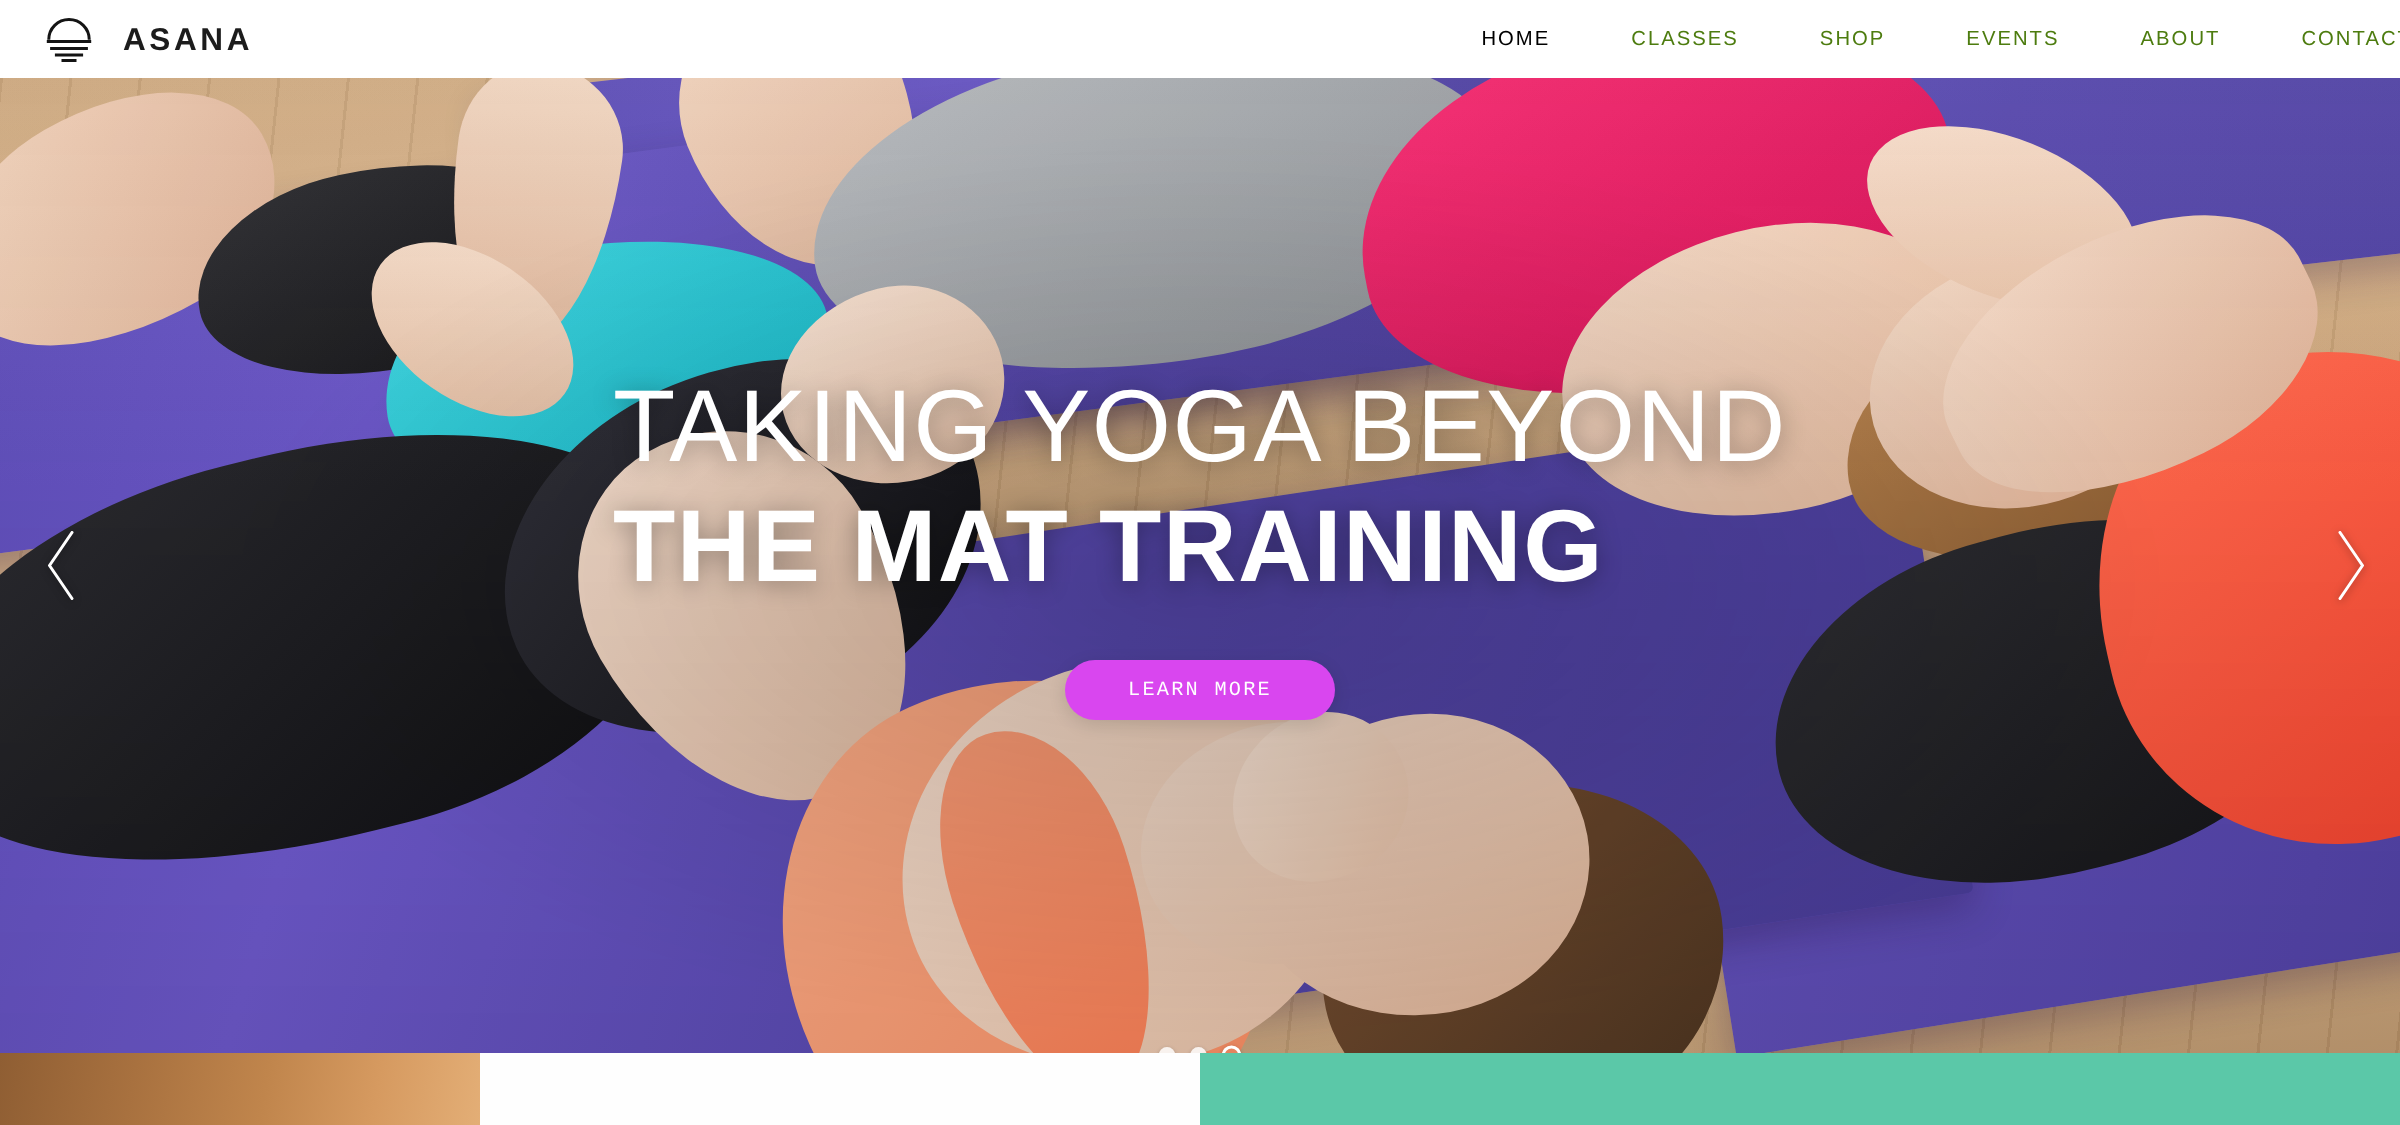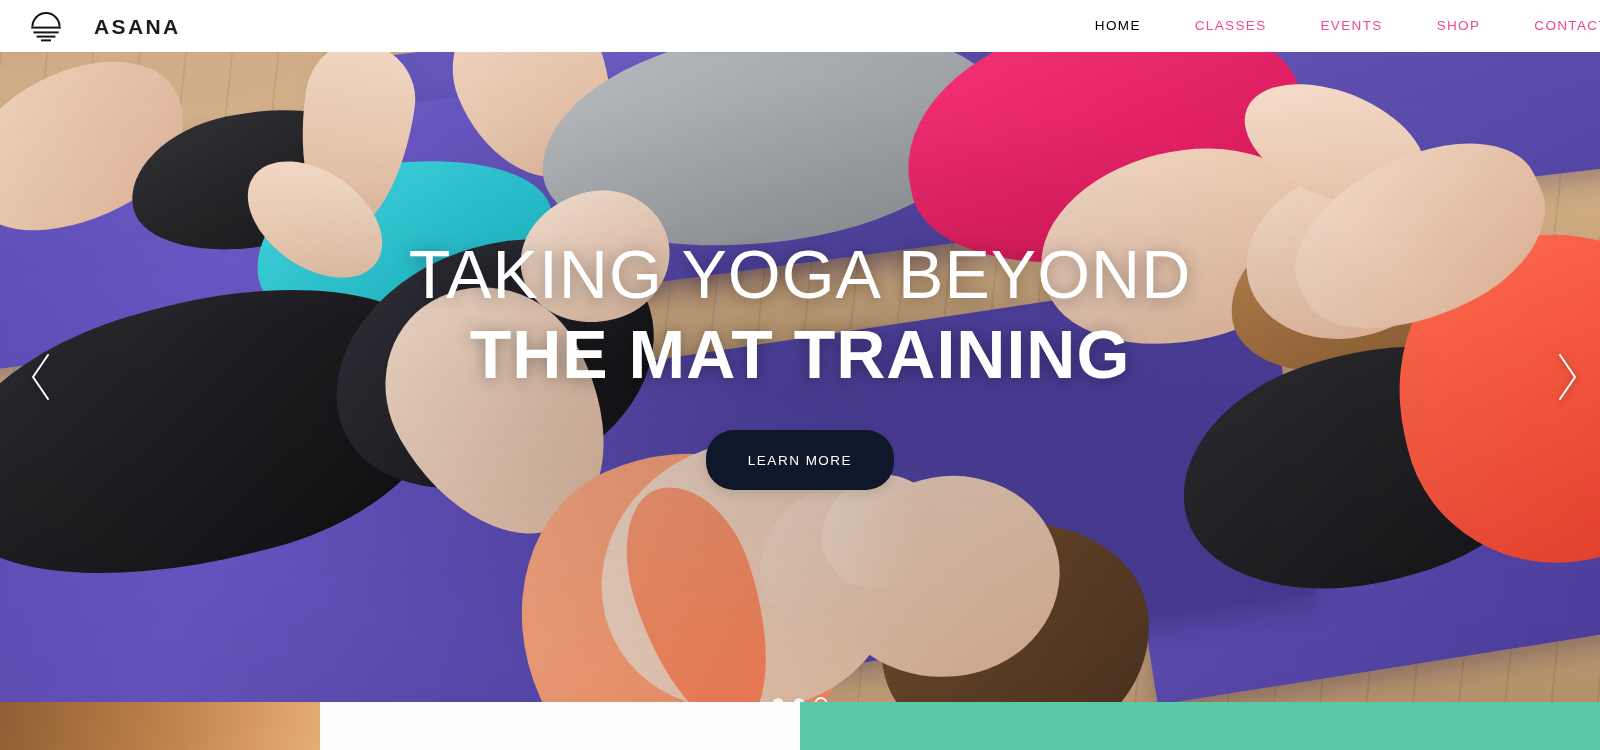--- a/index.html
+++ b/index.html
@@ -13,36 +13,36 @@
   
   .header{
     position:absolute; top:0; left:0;
     width:1600px; height:52px;
     background:#ffffff;
     display:flex; align-items:center;
     z-index:60;
   }
   .brand{
     display:flex; align-items:center;
-    margin-left:28px; gap:30px;
+    margin-left:28px; gap:18px;
     cursor:pointer;
   }
   .brand-icon{ width:36px; height:34px; display:block; }
   .brand-name{
     font-size:21px; font-weight:bold; letter-spacing:2.4px;
     color:#1c1c1c; line-height:1;
   }
   .nav{
     margin-left:auto;
     display:flex; align-items:center;
     height:52px;
   }
   .nav-item{
     font-size:13.5px; letter-spacing:1.35px;
-    color:#ec4899;
+    color:#4d7c0f;
     padding:0 27px;
     line-height:52px;
     white-space:nowrap;
     cursor:pointer;
   }
   .nav-item.active{ color:#000000; }
   .nav-item.last{ padding-right:0; margin-right:-8px; }
 
   
   .hero{
@@ -156,38 +156,37 @@
     align-items:center; justify-content:center;
     z-index:20;
     padding-bottom:24px;
   }
   .hero-title{
     font-size:68px;
     font-weight:300;
     letter-spacing:1px;
     line-height:1.0;
     color:#ffffff;
-    text-align:center;
     text-shadow:0 2px 16px rgba(0,0,0,.34);
     max-width:1180px;
   }
   .hero-title .line{ display:block; }
   .hero-title .line + .line{ margin-top:12px;font-weight:bold; }
 
   .hero-cta{
     margin-top:42px;
-    background:#0f172a;
+    background:#d946ef;
     color:#ffffff;
     border:none;
     border-radius:28px;
     padding:0 42px;
-    height:60px;
+    height:40px;
     font-size:13.5px;
     letter-spacing:1.5px;
-    font-family:Liberation Sans, sans-serif;
+    font-family:Liberation Mono, monospace;
     cursor:pointer;
     box-shadow:0 3px 12px rgba(0,0,0,.12);
   }
 
   
   .arrow{
     position:absolute; top:50%; transform:translateY(-50%);
     width:54px; height:80px;
     display:flex; align-items:center; justify-content:center;
     cursor:pointer; z-index:30;
@@ -243,22 +242,23 @@
         <line x1="8.6" y1="27.6" x2="27.4" y2="27.6" stroke="#141414" stroke-width="2"></line>
         <line x1="13.0" y1="31.4" x2="23.0" y2="31.4" stroke="#141414" stroke-width="2"></line>
       </svg>
     </span>
     <span class="brand-name">ASANA</span>
   </div>
 
   <nav class="nav">
     <a class="nav-item active">HOME</a>
     <a class="nav-item">CLASSES</a>
+    <a class="nav-item">SHOP</a>
     <a class="nav-item">EVENTS</a>
-    <a class="nav-item">SHOP</a>
+    <a class="nav-item">ABOUT</a>
     <a class="nav-item last">CONTACT</a>
   </nav>
 
 </div>
 
 <div class="hero">
 
   <div class="hero-photo">
     <div class="floor"></div>
 

